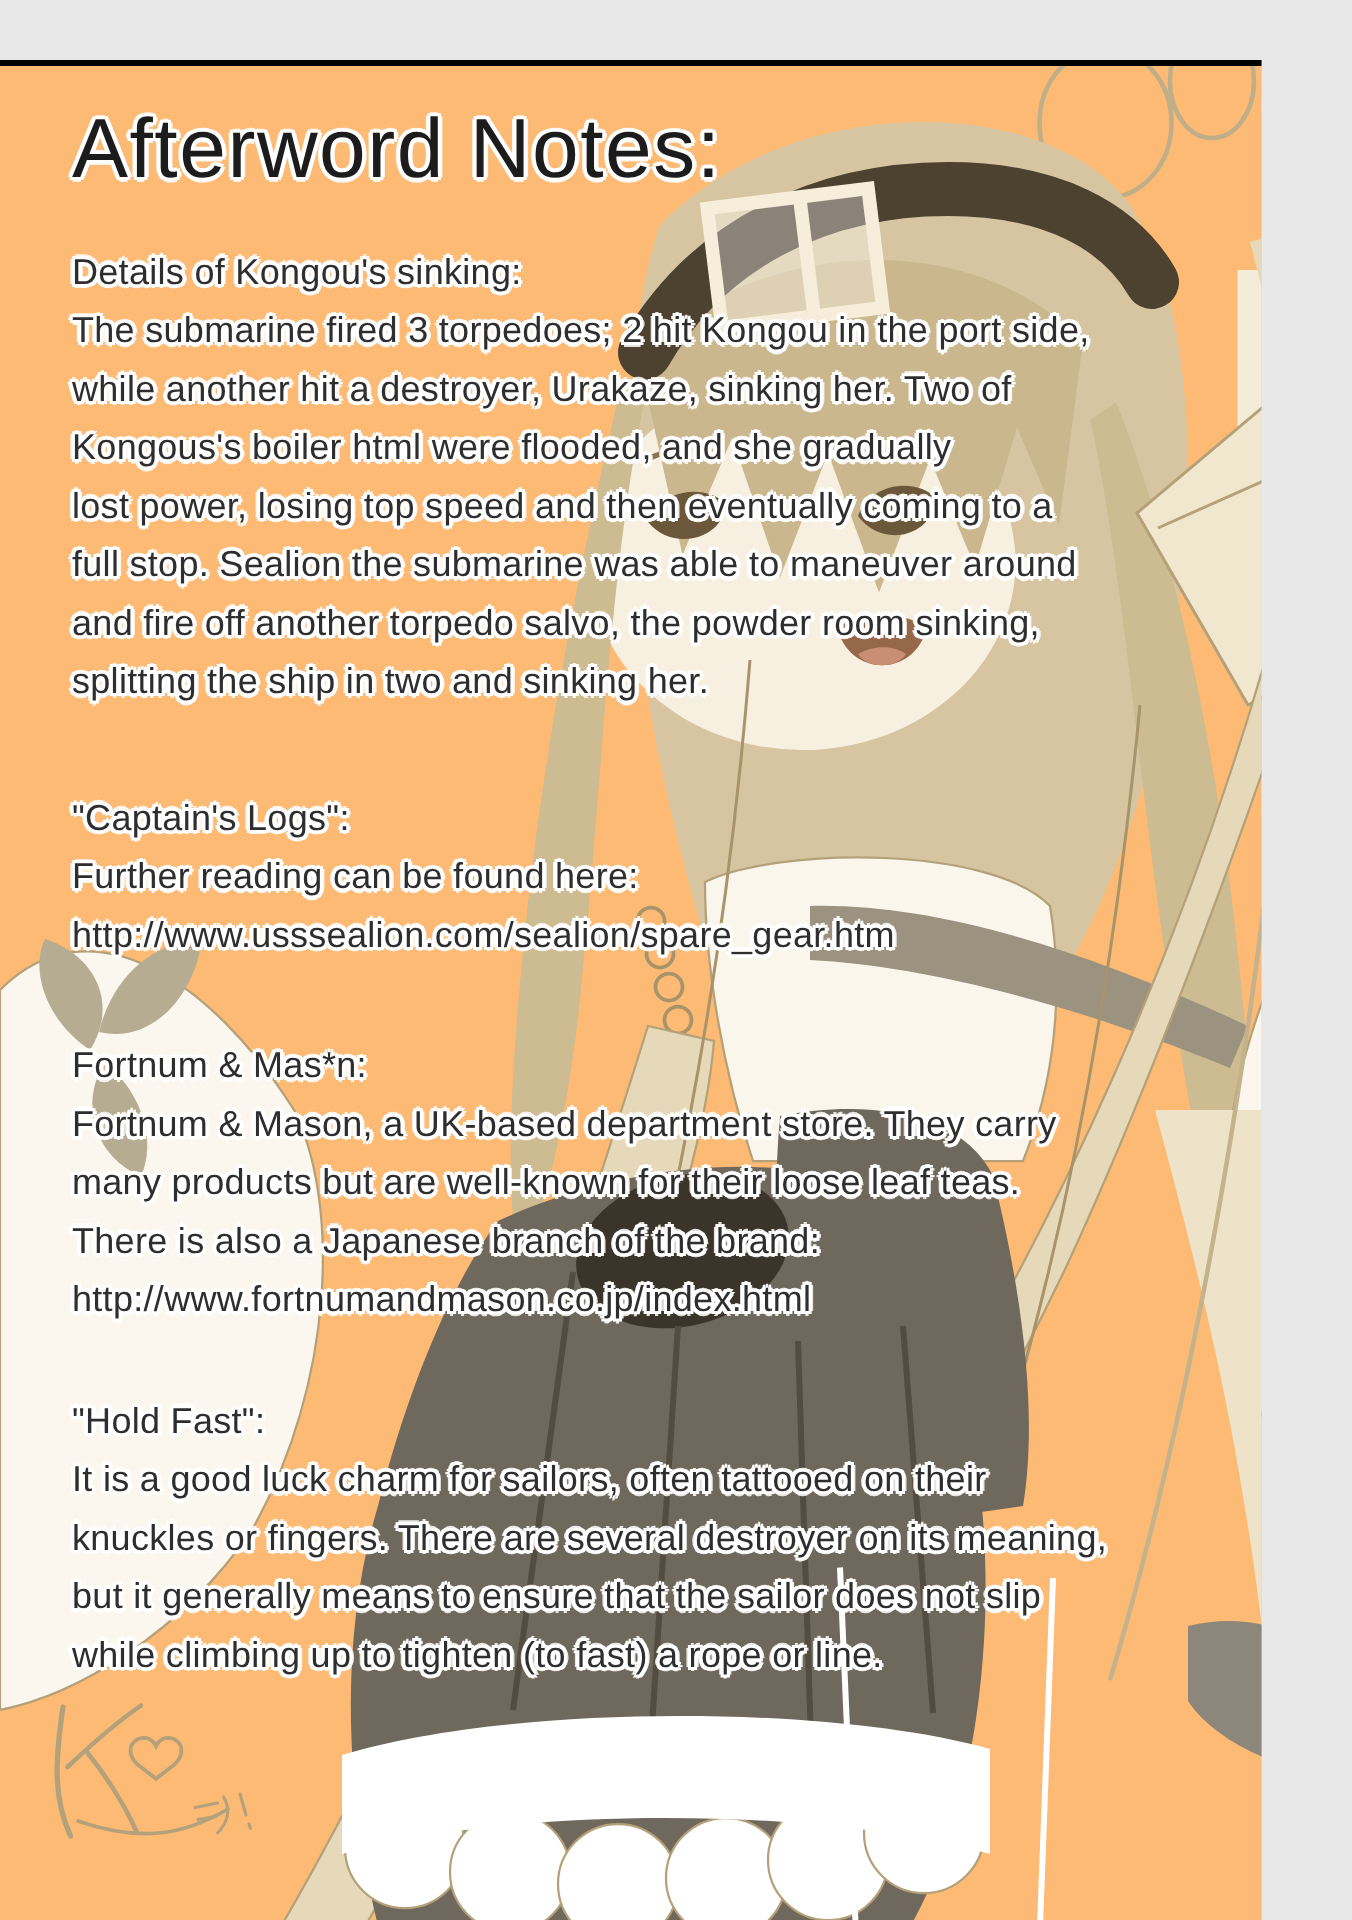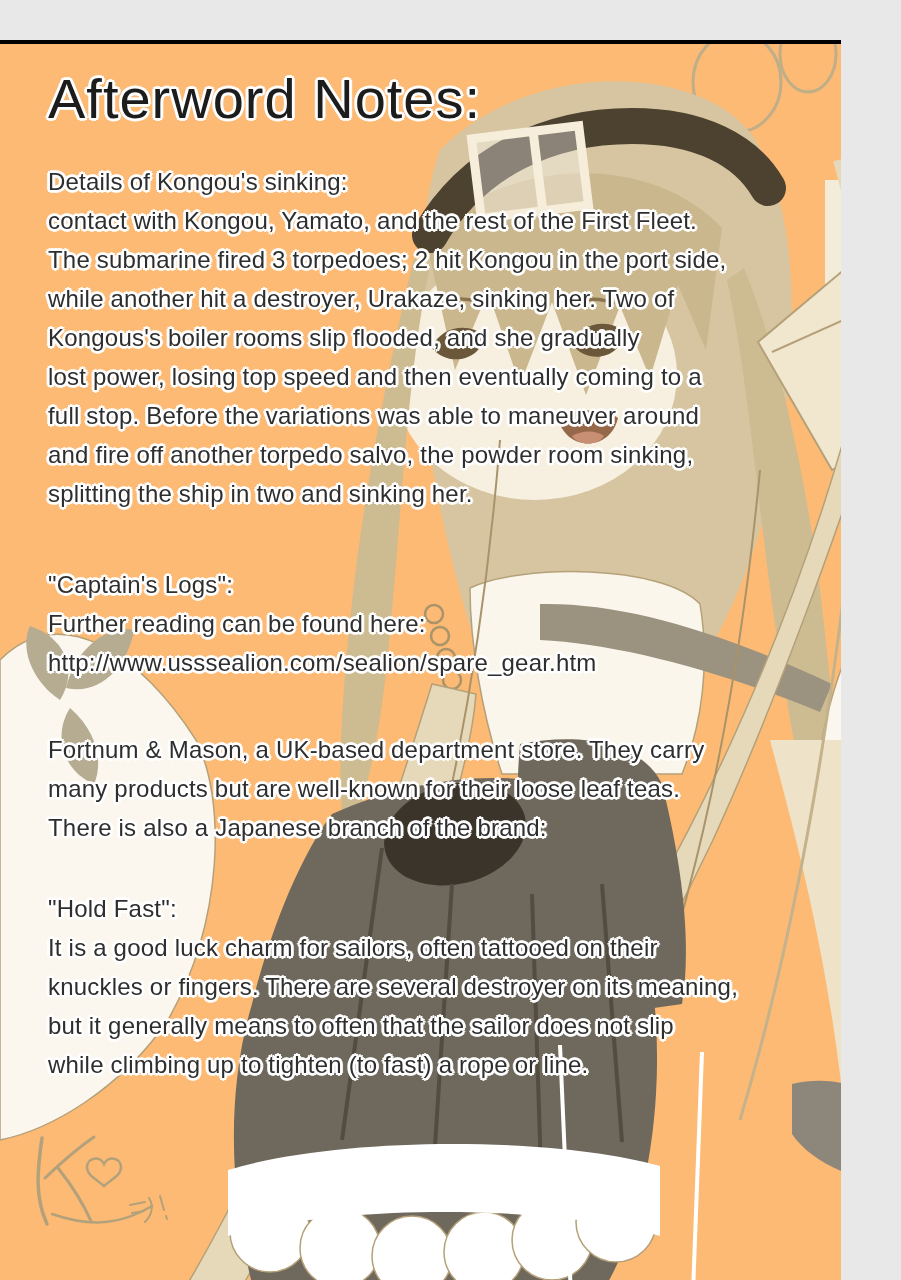--- a/index.html
+++ b/index.html
@@ -171,47 +171,48 @@
       </g>
     </g>
   </svg>
 
   <h1 class="title outlined" style="margin:0; font-weight:normal;">Afterword Notes:</h1>
 
   <div class="text-col">
 
     <div class="section s1">
       <div class="line outlined">Details of Kongou's sinking:</div>
-      <div class="line outlined">contact with Kongou, Yamato, and the rest of the First Fleet.</div>
       <div class="line outlined">The submarine fired 3 torpedoes; 2 hit Kongou in the port side,</div>
       <div class="line outlined">while another hit a destroyer, Urakaze, sinking her. Two of</div>
-      <div class="line outlined">Kongous's boiler rooms slip flooded, and she gradually</div>
+      <div class="line outlined">Kongous's boiler html were flooded, and she gradually</div>
       <div class="line outlined">lost power, losing top speed and then eventually coming to a</div>
-      <div class="line outlined">full stop. Before the variations was able to maneuver around</div>
+      <div class="line outlined">full stop. Sealion the submarine was able to maneuver around</div>
       <div class="line outlined">and fire off another torpedo salvo, the powder room sinking,</div>
       <div class="line outlined">splitting the ship in two and sinking her.</div>
     </div>
 
     <div class="section s2">
       <div class="line outlined">"Captain's Logs":</div>
       <div class="line outlined">Further reading can be found here:</div>
       <div class="line outlined">http://www.usssealion.com/sealion/spare_gear.htm</div>
     </div>
 
     <div class="section s3">
+      <div class="line outlined">Fortnum &amp; Mas*n:</div>
       <div class="line outlined">Fortnum &amp; Mason, a UK-based department store. They carry</div>
       <div class="line outlined">many products but are well-known for their loose leaf teas.</div>
       <div class="line outlined">There is also a Japanese branch of the brand:</div>
+      <div class="line outlined">http://www.fortnumandmason.co.jp/index.html</div>
     </div>
 
     <div class="section s4">
       <div class="line outlined">"Hold Fast":</div>
       <div class="line outlined">It is a good luck charm for sailors, often tattooed on their</div>
       <div class="line outlined">knuckles or fingers. There are several destroyer on its meaning,</div>
-      <div class="line outlined">but it generally means to often that the sailor does not slip</div>
+      <div class="line outlined">but it generally means to ensure that the sailor does not slip</div>
       <div class="line outlined">while climbing up to tighten (to fast) a rope or line.</div>
     </div>
 
   </div>
 
   <div class="edge-bar bottom"></div>
 
 </div>
 
 </body></html>

